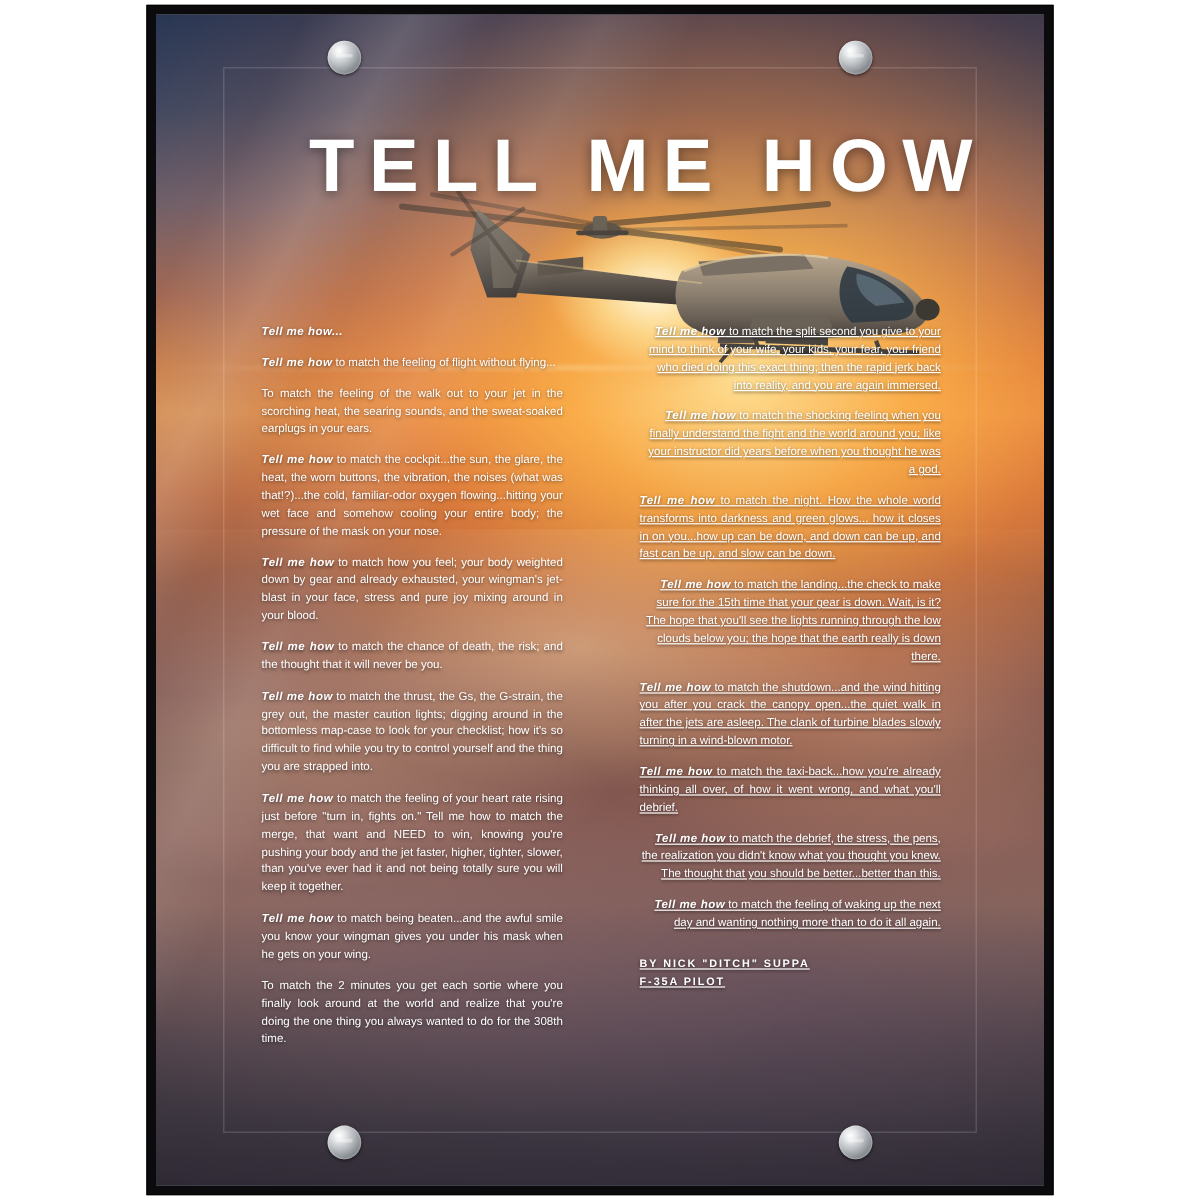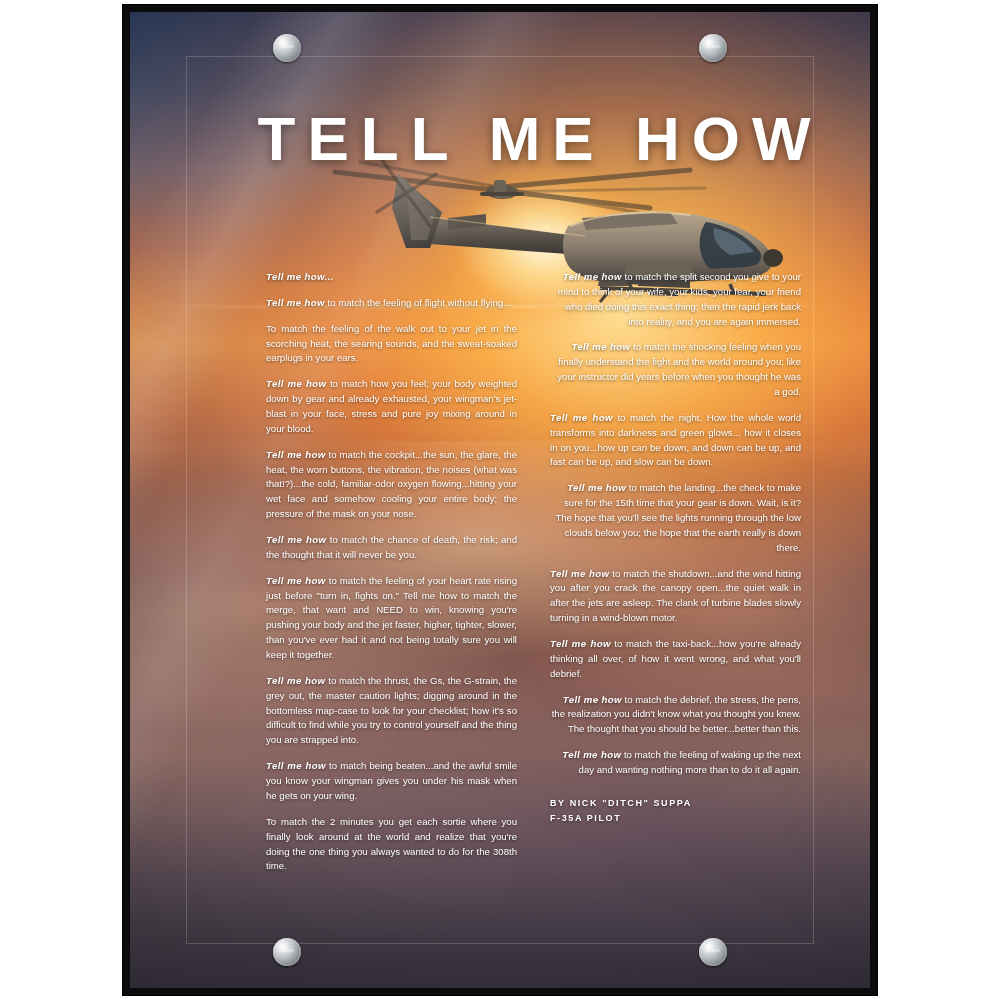--- a/index.html
+++ b/index.html
@@ -159,22 +159,22 @@
     color: #ffffff;
     font-size: 9.6px;
     line-height: 1.55;
     text-shadow: 0 1px 3px rgba(0,0,0,0.55);
   }
   .col {
     position: absolute;
     top: 0;
     width: 251px;
   }
-  .col.left  { left: 0; text-align: justify; margin-left: 48px; }
-  .col.right { left: 332px; text-align: justify; }
+  .col.left  { left: 0; text-align: justify; }
+  .col.right { left: 315px; text-align: justify; text-decoration: underline; }
   .col p { margin: 0 0 11px 0; }
   .col p.right-align { text-align: right; }
   .lead { font-weight: bold; font-style: italic; letter-spacing: 0.4px; }
 
   .byline {
     margin-top: 18px;
     font-size: 9px;
     font-weight: bold;
     letter-spacing: 1.6px;
     line-height: 1.7;
@@ -268,25 +268,25 @@
     <div class="sheen"></div>
     <div class="inner-line"></div>
 
     <div class="headline">TELL ME HOW</div>
 
     <div class="poem">
       <div class="col left">
           <p><span class="lead">Tell me how...</span></p>
           <p><span class="lead">Tell me how</span> to match the feeling of flight without flying...</p>
           <p>To match the feeling of the walk out to your jet in the scorching heat, the searing sounds, and the sweat-soaked earplugs in your ears.</p>
+          <p><span class="lead">Tell me how</span> to match the cockpit...the sun, the glare, the heat, the worn buttons, the vibration, the noises (what was that!?)...the cold, familiar-odor oxygen flowing...hitting your wet face and somehow cooling your entire body; the pressure of the mask on your nose.</p>
           <p><span class="lead">Tell me how</span> to match how you feel; your body weighted down by gear and already exhausted, your wingman's jet-blast in your face, stress and pure joy mixing around in your blood.</p>
-          <p><span class="lead">Tell me how</span> to match the cockpit...the sun, the glare, the heat, the worn buttons, the vibration, the noises (what was that!?)...the cold, familiar-odor oxygen flowing...hitting your wet face and somehow cooling your entire body; the pressure of the mask on your nose.</p>
           <p><span class="lead">Tell me how</span> to match the chance of death, the risk; and the thought that it will never be you.</p>
+          <p><span class="lead">Tell me how</span> to match the thrust, the Gs, the G-strain, the grey out, the master caution lights; digging around in the bottomless map-case to look for your checklist; how it's so difficult to find while you try to control yourself and the thing you are strapped into.</p>
           <p><span class="lead">Tell me how</span> to match the feeling of your heart rate rising just before "turn in, fights on." Tell me how to match the merge, that want and NEED to win, knowing you're pushing your body and the jet faster, higher, tighter, slower, than you've ever had it and not being totally sure you will keep it together.</p>
-          <p><span class="lead">Tell me how</span> to match the thrust, the Gs, the G-strain, the grey out, the master caution lights; digging around in the bottomless map-case to look for your checklist; how it's so difficult to find while you try to control yourself and the thing you are strapped into.</p>
           <p><span class="lead">Tell me how</span> to match being beaten...and the awful smile you know your wingman gives you under his mask when he gets on your wing.</p>
           <p>To match the 2 minutes you get each sortie where you finally look around at the world and realize that you're doing the one thing you always wanted to do for the 308th time.</p>
         </div>
       <div class="col right">
         <p class="right-align"><span class="lead">Tell me how</span> to match the split second you give to your mind to think of your wife, your kids, your fear, your friend who died doing this exact thing; then the rapid jerk back into reality, and you are again immersed.</p>
           <p class="right-align"><span class="lead">Tell me how</span> to match the shocking feeling when you finally understand the fight and the world around you; like your instructor did years before when you thought he was a god.</p>
           <p><span class="lead">Tell me how</span> to match the night. How the whole world transforms into darkness and green glows... how it closes in on you...how up can be down, and down can be up, and fast can be up, and slow can be down.</p>
           <p class="right-align"><span class="lead">Tell me how</span> to match the landing...the check to make sure for the 15th time that your gear is down. Wait, is it? The hope that you'll see the lights running through the low clouds below you; the hope that the earth really is down there.</p>
           <p><span class="lead">Tell me how</span> to match the shutdown...and the wind hitting you after you crack the canopy open...the quiet walk in after the jets are asleep. The clank of turbine blades slowly turning in a wind-blown motor.</p>
           <p><span class="lead">Tell me how</span> to match the taxi-back...how you're already thinking all over, of how it went wrong, and what you'll debrief.</p>

